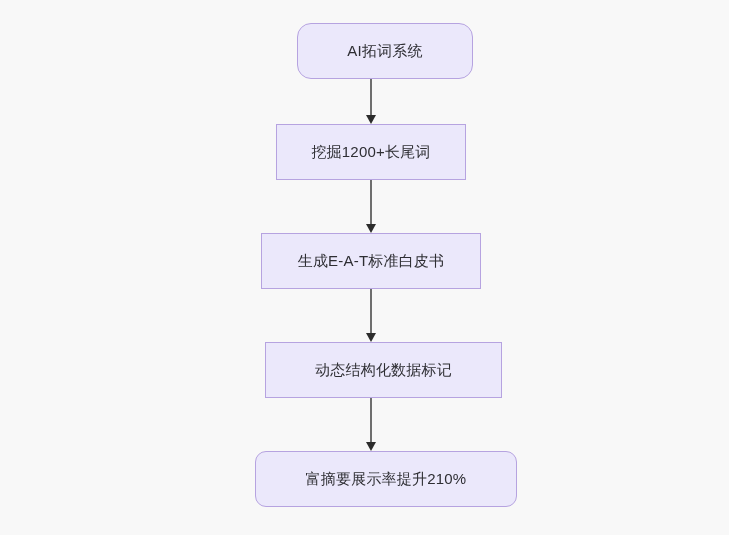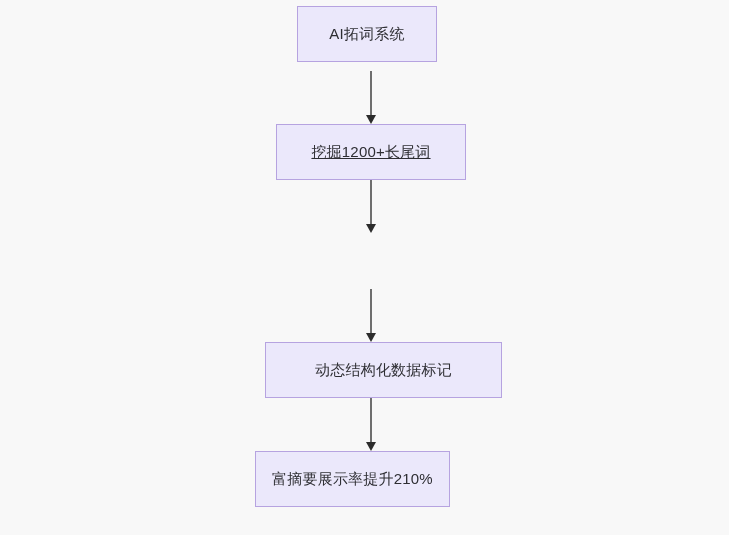--- a/index.html
+++ b/index.html
@@ -74,30 +74,33 @@
   </div>
   <div class="edge" style="left:371px; top:289px;">
     <div class="edge-line" style="height:44px;"></div>
     <div class="edge-arrow" style="top:44px;"></div>
   </div>
   <div class="edge" style="left:371px; top:398px;">
     <div class="edge-line" style="height:44px;"></div>
     <div class="edge-arrow" style="top:44px;"></div>
   </div>
 
-  <div class="node" style="left:297px; top:6px; width:140px; height:56px;">
+  <div class="node" style="left:297px; top:23px; width:176px; height:56px;border-radius:14px;">
     <span class="node-label">AI拓词系统</span>
   </div>
 
-  <div class="node" style="left:276px; top:124px; width:190px; height:56px;text-decoration:underline;">
+  <div class="node" style="left:276px; top:124px; width:190px; height:56px;">
     <span class="node-label">挖掘1200+长尾词</span>
   </div>
 
+  <div class="node" style="left:261px; top:233px; width:220px; height:56px;">
+    <span class="node-label">生成E-A-T标准白皮书</span>
+  </div>
 
   <div class="node" style="left:265px; top:342px; width:237px; height:56px;">
     <span class="node-label">动态结构化数据标记</span>
   </div>
 
-  <div class="node" style="left:255px; top:451px; width:195px; height:56px;">
+  <div class="node" style="left:255px; top:451px; width:262px; height:56px;border-radius:11px;">
     <span class="node-label">富摘要展示率提升210%</span>
   </div>
 
 </div>
 
 </body></html>

